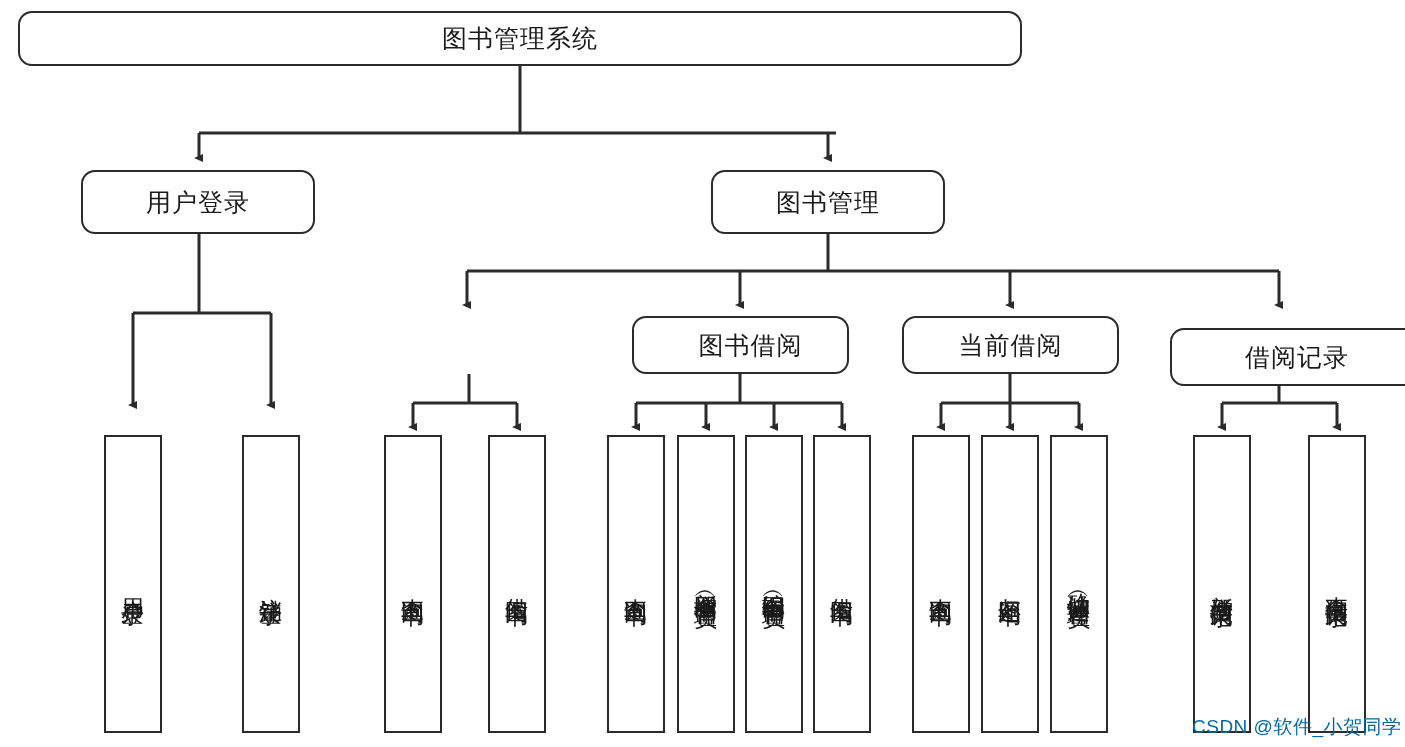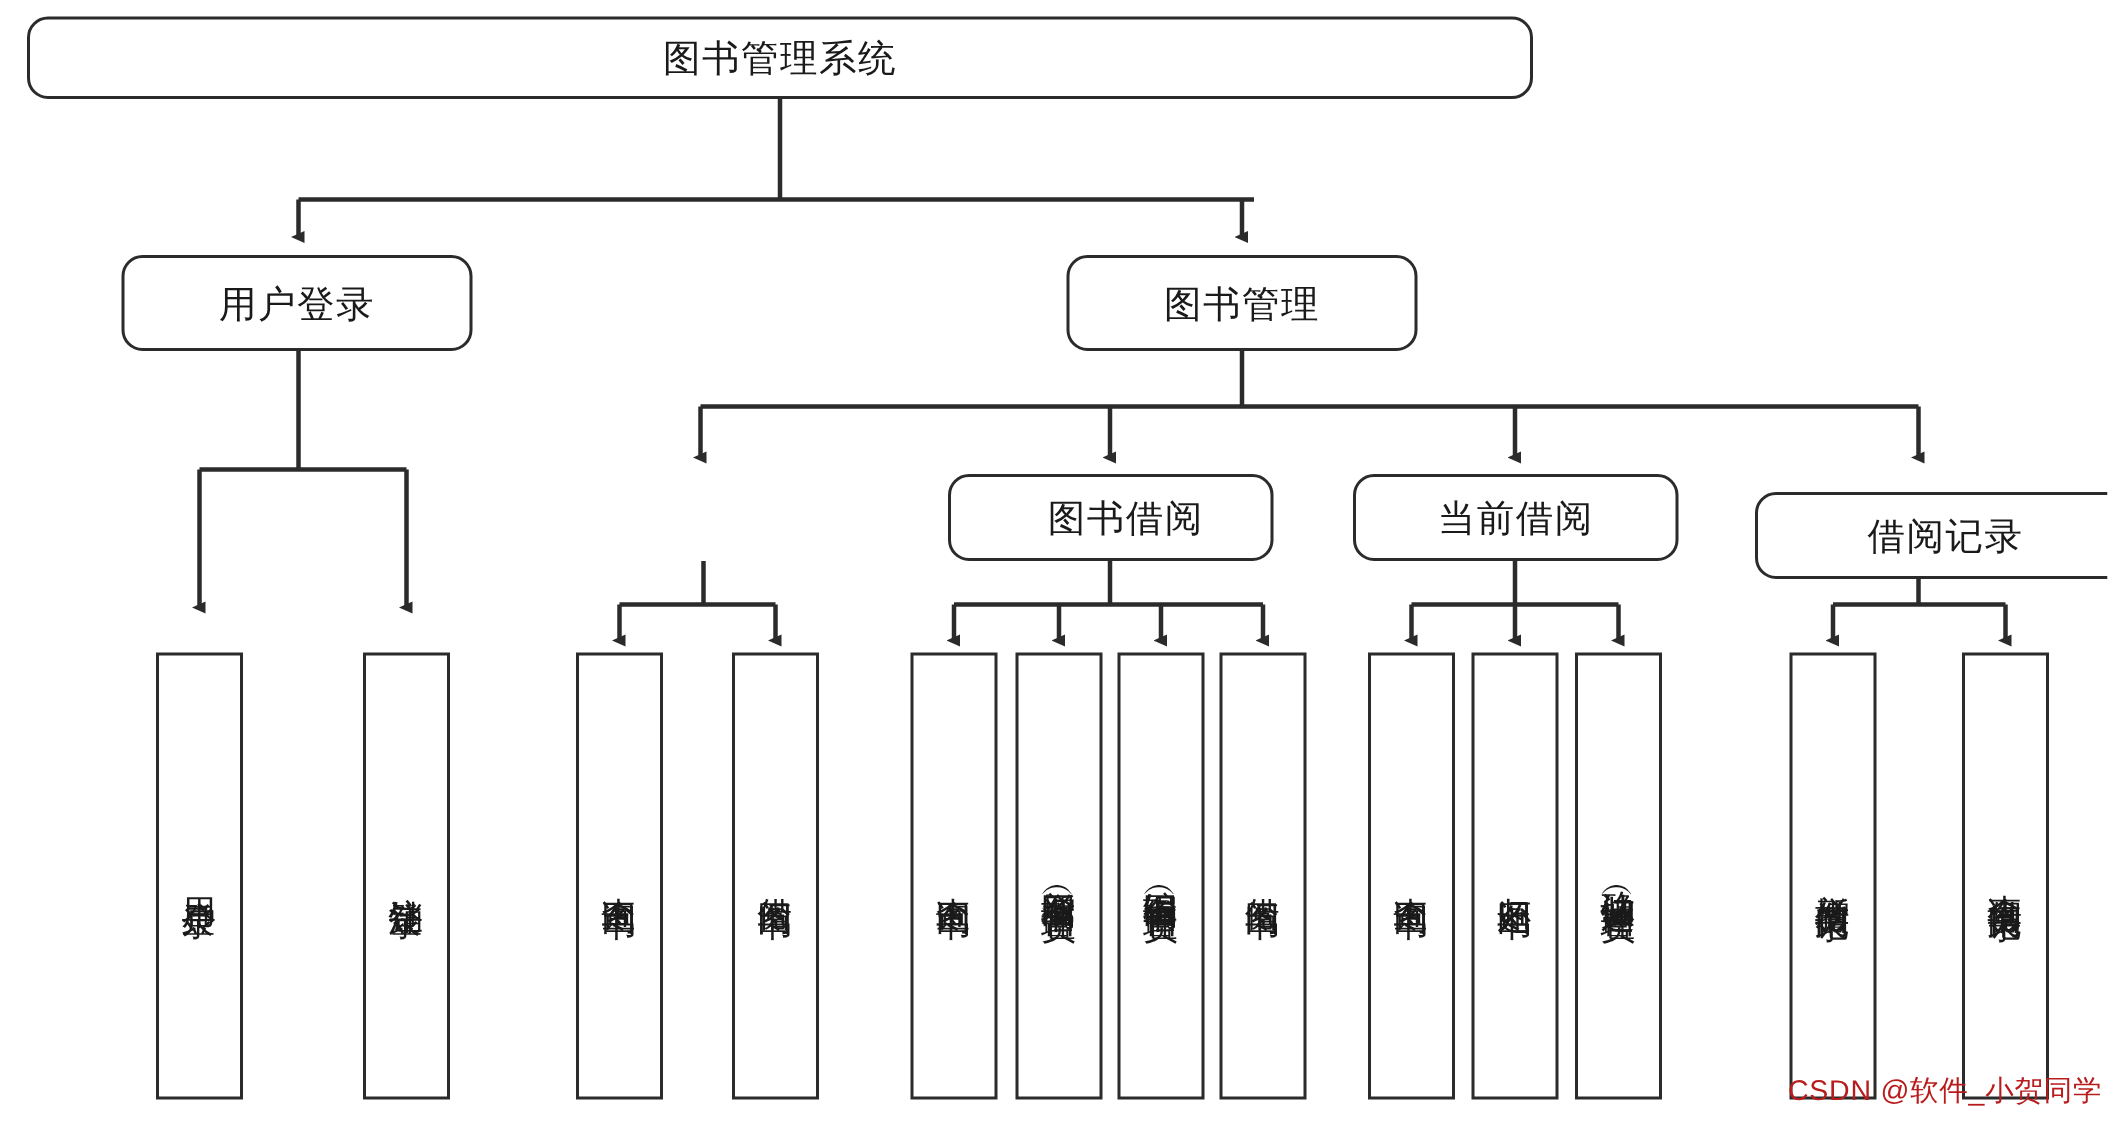--- a/index.html
+++ b/index.html
@@ -53,21 +53,21 @@
     position: absolute;
     left: 0;
     top: 0;
     width: 1405px;
     height: 747px;
     pointer-events: none;
   }
   .watermark {
     position: absolute;
     font-size: 19px;
-    color: #b91c1c;
+    color: #0369a1;
     white-space: nowrap;
     letter-spacing: 0.5px;
   }
 </style>
 </head>
 <body>
 
 <div id="canvas">
 
   <svg id="wires" viewBox="0 0 1405 747" xmlns="http://www.w3.org/2000/svg">

